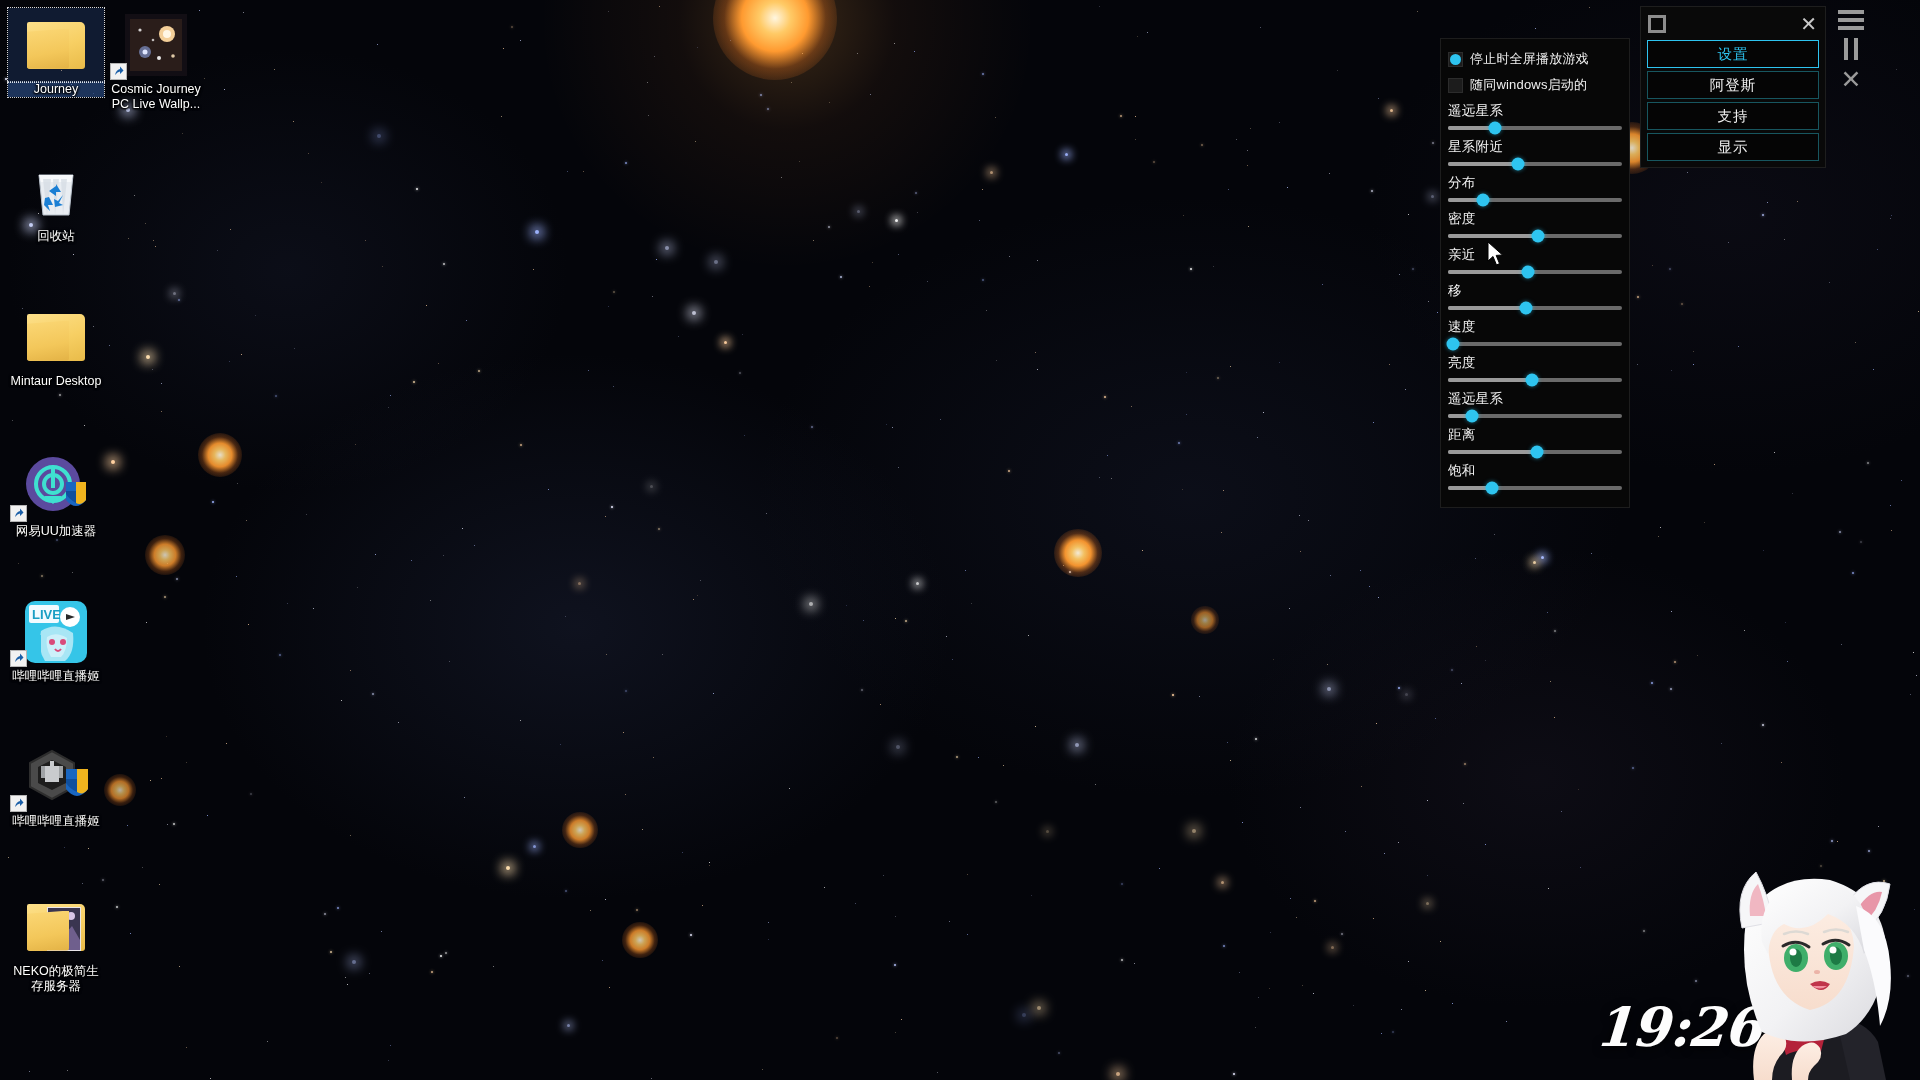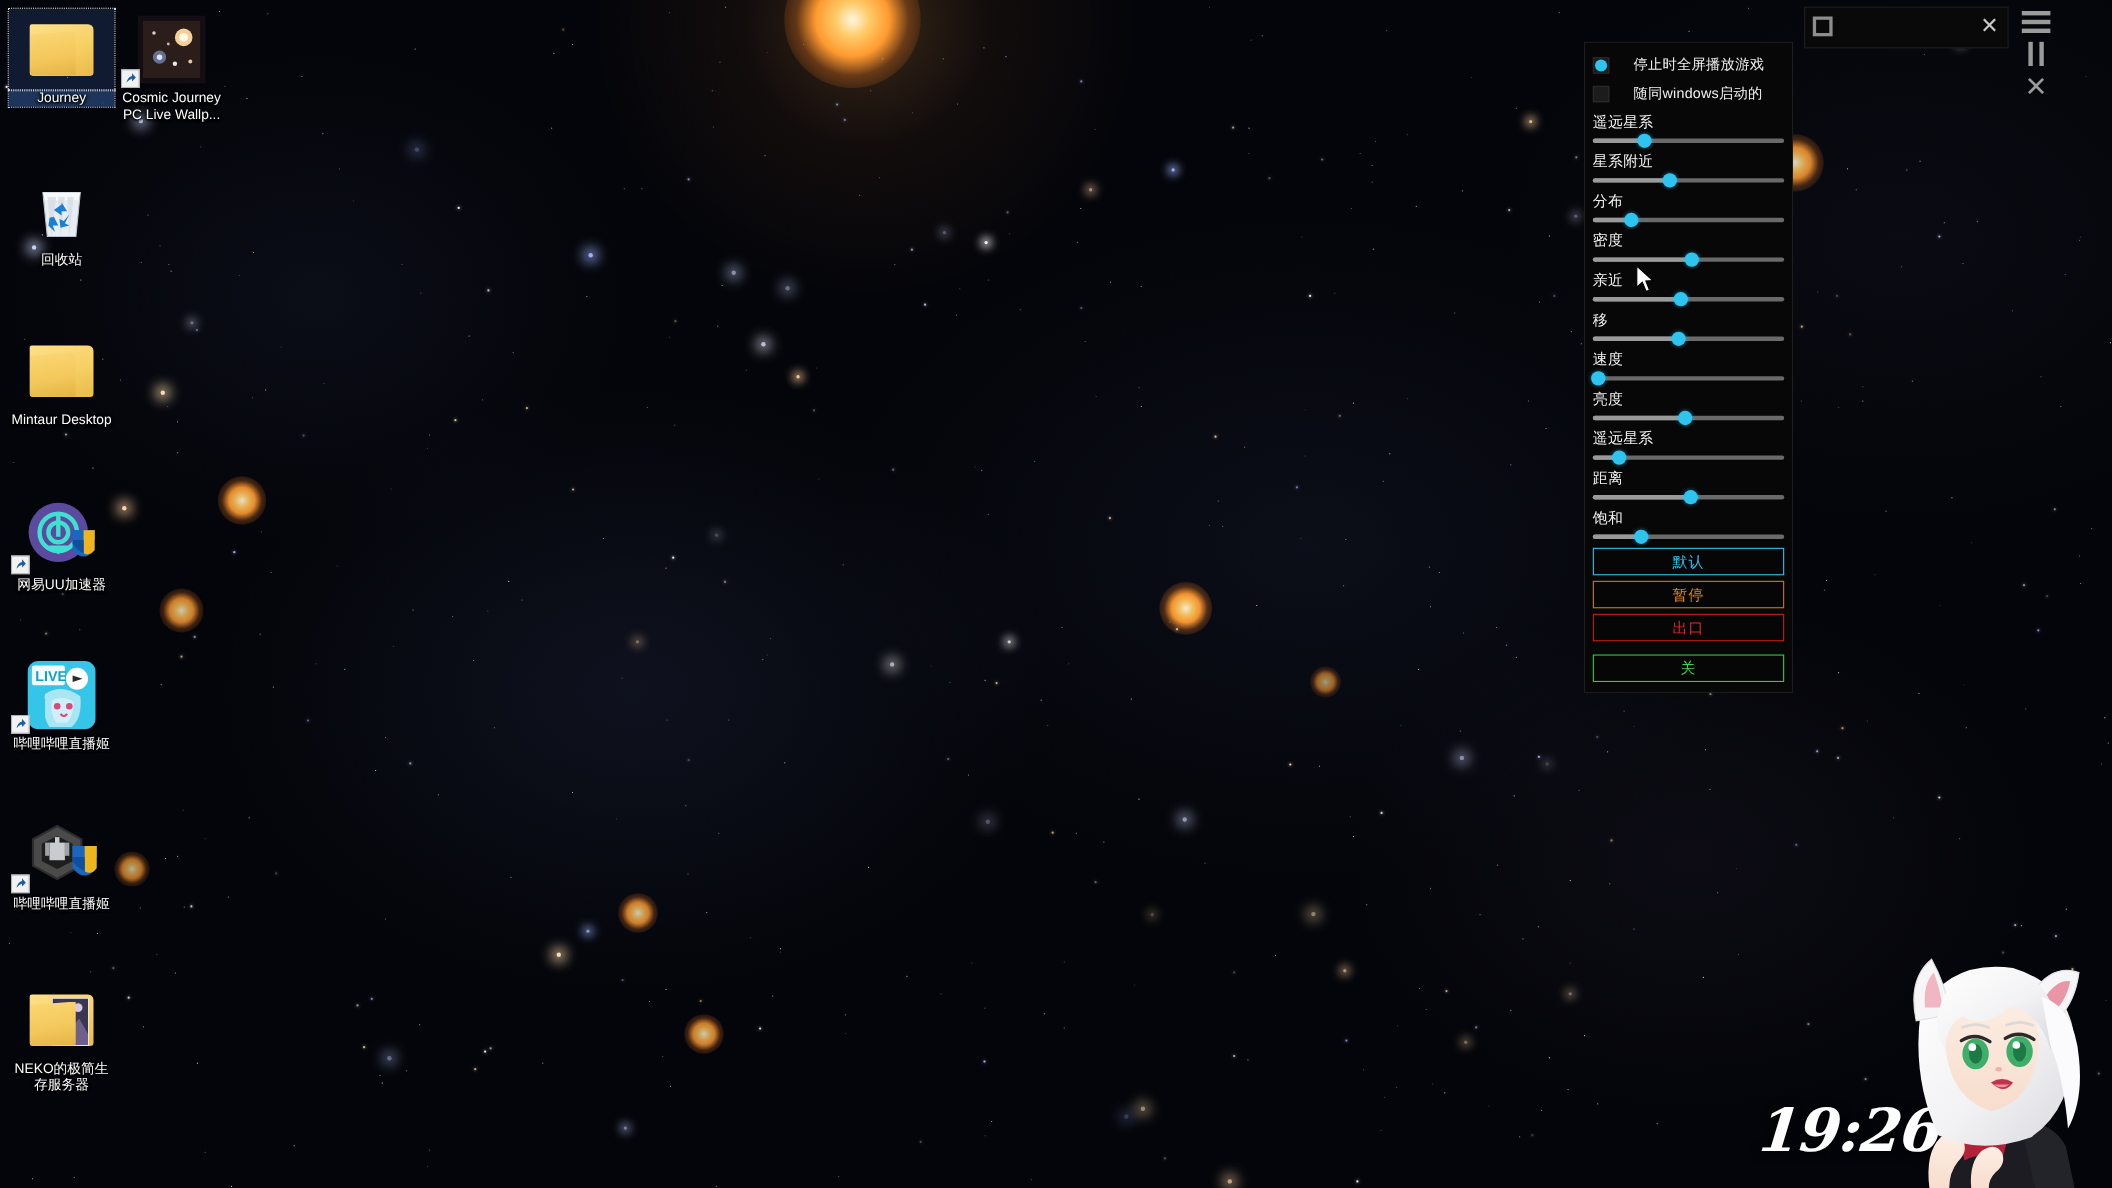--- a/index.html
+++ b/index.html
@@ -87,21 +87,21 @@
   
   #settings-panel {
     position: absolute;
     left: 1440px; top: 38px;
     width: 190px;
     background: #070707;
     border: 1px solid #1d1d1d;
     padding: 10px 7px 9px 7px;
     color: #e8e8e8;
   }
-  .chk-row { display: flex; align-items: center; gap: 22px; margin-bottom: 6px; height: 20px; }
+  .chk-row { display: flex; align-items: center; gap: 7px; margin-bottom: 6px; height: 20px; }
   .chk {
     width: 15px; height: 15px; flex: 0 0 15px;
     background: #1c1c1c; border: 1px solid #2c2c2c;
     display: flex; align-items: center; justify-content: center;
   }
   .chk .dot { width: 11px; height: 11px; border-radius: 50%; background: #2ec4f0; }
   .chk-label { font-size: 13px; color: #f0f0f0; white-space: nowrap; letter-spacing: .2px; }
 
   .slider-group { margin-top: 7px; }
   .slider-label { font-size: 13.5px; color: #f2f2f2; margin-bottom: 6px; letter-spacing: .3px; }
@@ -954,33 +954,33 @@
         </div>
       </div>
         <div class="slider-group">
         <div class="slider-label">饱和</div>
         <div class="slider-track">
           <span class="fill" style="width:25%"></span>
           <span class="slider-knob" style="left:25%"></span>
         </div>
       </div>
       </div>
-    <div id="panel-buttons">
-        <div class="panel-btn btn-default">默认</div>
-        <div class="panel-btn btn-pause">暂停</div>
-        <div class="panel-btn btn-exit">出口</div>
-        <div class="panel-btn btn-close">关</div>
-      </div>
   </div>
 
   <div id="menu-panel">
     <div id="menu-titlebar">
       <span class="sq-icon"></span>
       <span class="x-icon">✕</span>
     </div>
+    <div id="menu-items">
+        <div class="menu-item active">设置</div>
+        <div class="menu-item normal">阿登斯</div>
+        <div class="menu-item normal">支持</div>
+        <div class="menu-item normal">显示</div>
+      </div>
   </div>
 
   <div id="icon-strip">
     <div class="bar-icon">
         <i></i>
         <i></i>
         <i></i>
       </div>
     <div class="pause-icon">
         <i></i>

